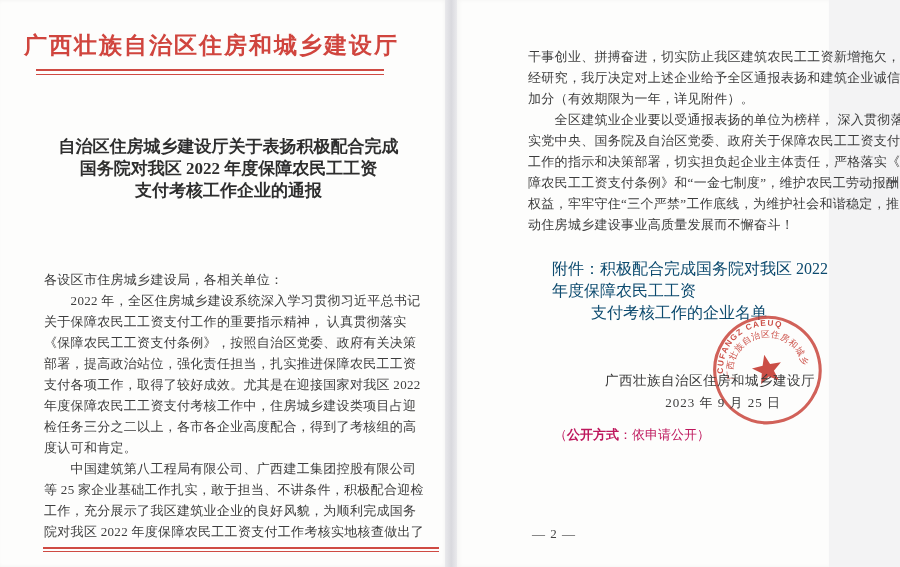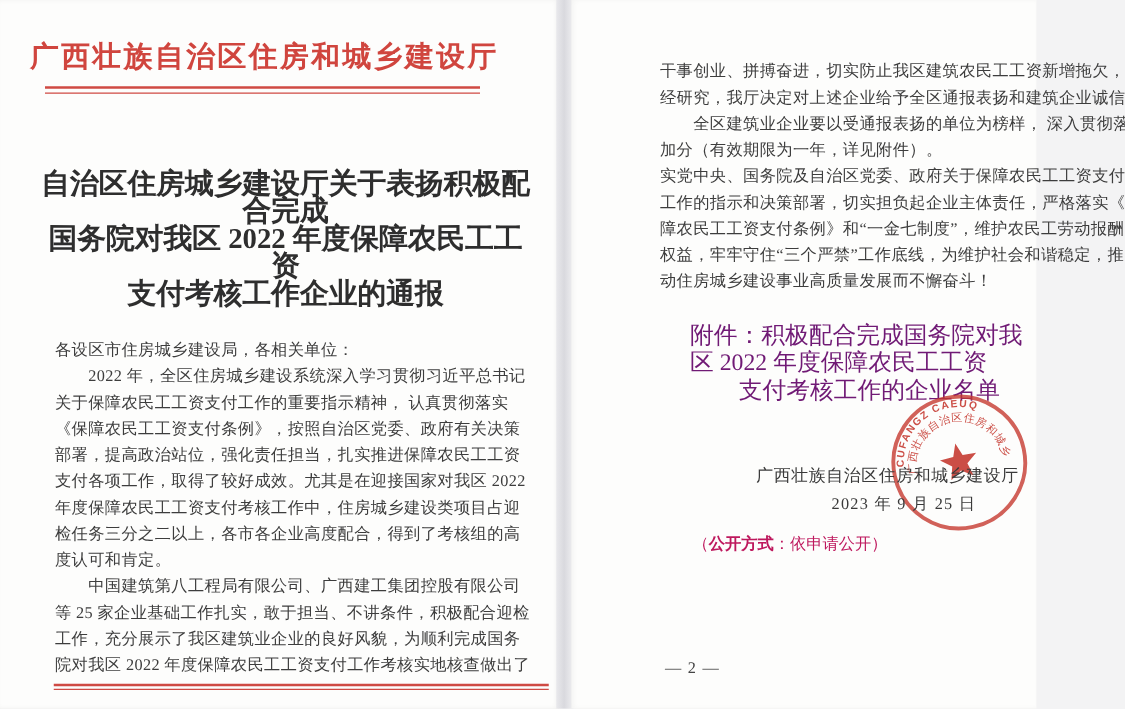--- a/index.html
+++ b/index.html
@@ -27,33 +27,33 @@
   .header-rule {
     position:absolute; top:69px; left:36px; width:348px; height:6px;
     border-top:2.5px solid #cf4a43; border-bottom:1px solid #cf4a43;
   }
   .doc-number {
     position:absolute; top:87px; right:62px; font-size:13px; color:#454545;
     letter-spacing:1px;
   }
   .doc-title {
     position:absolute; top:136px; left:30px; right:20px; text-align:center;
-    font-size:23px; font-weight:bold; line-height:22px; color:#2e2e2e;
+    font-size:17px; font-weight:bold; line-height:22px; color:#2e2e2e;
   }
   .body-block { position:absolute; font-size:13px; line-height:21px; color:#3d3d3d; }
   .body-left  { top:229px; left:44px; width:370px;margin-top:40px; }
   .body-line  { white-space:nowrap; letter-spacing:.3px; }
   .footer-rule {
     position:absolute; top:547px; left:43px; width:396px; height:5px;
     border-top:2px solid #cf4a43; border-bottom:1px solid #cf4a43;
   }
 
   
   .body-right { top:46px; left:71px; width:362px; }
-  .attachment { position:absolute; top:258px; left:95px; font-size:19px; line-height:22px; color:#701a75; }
+  .attachment { position:absolute; top:258px; left:95px; font-size:16px; line-height:22px; color:#0c4a6e; }
   .attachment-line2 { padding-left:39px; }
   .signature-agency {
     position:absolute; top:372px; right:14px; font-size:13.5px; letter-spacing:.5px; color:#3a3a3a;
   }
   .signature-date {
     position:absolute; top:394px; right:48px; font-size:13px; letter-spacing:1px; color:#3a3a3a;
   }
   .disclosure { position:absolute; top:426px; left:97px; font-size:13px; color:#be185d; }
   .disclosure b { font-weight:bold; }
   .page-number { position:absolute; top:526px; left:75px; font-size:13px; color:#444; letter-spacing:1px; }
@@ -92,22 +92,22 @@
     </div>
   <div class="footer-rule"></div>
 </div>
 
 <div class="gutter"></div>
 
 <div class="page page-right">
   <div class="body-block body-right">
       <div class="body-line">干事创业、拼搏奋进，切实防止我区建筑农民工工资新增拖欠，</div>
       <div class="body-line">经研究，我厅决定对上述企业给予全区通报表扬和建筑企业诚信</div>
+      <div class="body-line">加分（有效期限为一年，详见附件）。</div>
       <div class="body-line">　　全区建筑业企业要以受通报表扬的单位为榜样， 深入贯彻落</div>
-      <div class="body-line">加分（有效期限为一年，详见附件）。</div>
       <div class="body-line">实党中央、国务院及自治区党委、政府关于保障农民工工资支付</div>
       <div class="body-line">工作的指示和决策部署，切实担负起企业主体责任，严格落实《保</div>
       <div class="body-line">障农民工工资支付条例》和“一金七制度”，维护农民工劳动报酬</div>
       <div class="body-line">权益，牢牢守住“三个严禁”工作底线，为维护社会和谐稳定，推</div>
       <div class="body-line">动住房城乡建设事业高质量发展而不懈奋斗！</div>
     </div>
 
   <div class="attachment">
     <div class="attachment-line1">附件：积极配合完成国务院对我区 2022 年度保障农民工工资</div>
     <div class="attachment-line2">支付考核工作的企业名单</div>

